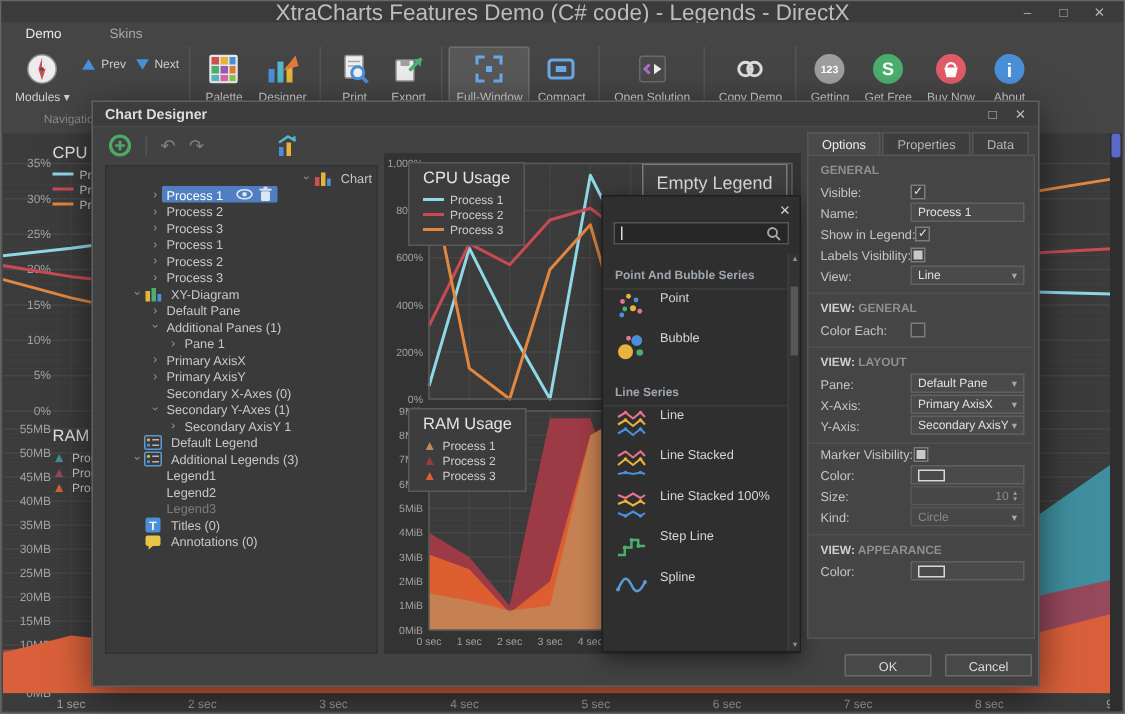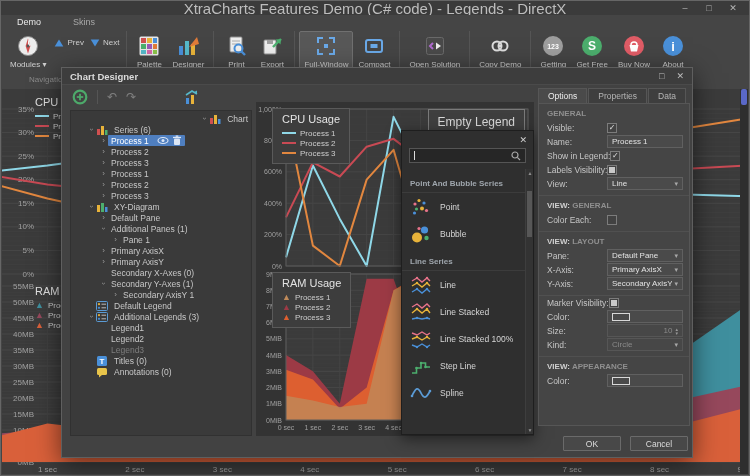--- a/index.html
+++ b/index.html
@@ -71,21 +71,21 @@
   #gallery { position:absolute; left:145px; top:28px; width:133px; height:305px; background:#2f2f2f;
     border:1px solid #1e1e1e; box-shadow:0 4px 14px rgba(0,0,0,.5); }
   #gallery-close { position:absolute; right:6px; top:4px; font-size:9px; color:#cfcfcf; }
   #gallery-search { position:absolute; left:7px; right:7px; top:17px; height:15px; background:#262626;
     border:1px solid #555; display:flex; align-items:center; padding:0 4px; }
   #gallery-caret { width:1px; height:9px; background:#dcdcdc; }
   #gallery-search .mag { margin-left:auto; }
   #gallery-list { position:absolute; left:0; top:38px; right:8px; bottom:0; overflow:hidden; }
   .gal-header { height:24px; display:flex; align-items:flex-end; padding:0 0 4px 8px;
     font-size:8px; font-weight:bold; color:#9fa6ad; border-bottom:1px solid #3c3c3c; }
-  .gal-item { height:27px; display:flex; align-items:center; padding-left:8px; gap:8px; }
+  .gal-item { height:27px; display:flex; padding-left:8px; gap:8px; }
   .gal-item .lbl { font-size:8.5px; color:#d6d6d6; }
   #gallery-scroll { position:absolute; right:0; top:38px; width:8px; bottom:0; background:#333;
     border-left:1px solid #3e3e3e; }
   #gallery-scroll .sar { position:absolute; left:0; width:8px; text-align:center; font-size:5px; color:#909090; }
   #gallery-thumb { position:absolute; left:1px; right:1px; top:22px; height:46px; background:#575757; }
   
   #props { position:absolute; left:476px; top:20px; width:152px; height:366px; }
   #props-tabs { display:flex; height:15px; }
   .ptab { font-size:8.5px; padding:0 9px; line-height:15px; color:#b5b5b5; background:#3e3e3e;
     border:1px solid #565656; border-bottom:none; margin-right:1px; }
@@ -537,33 +537,20 @@
             <svg width="12" height="12" viewBox="0 0 12 12">
               <rect x="1" y="5" width="3" height="6" fill="#d05050"></rect>
               <rect x="5" y="2" width="3" height="9" fill="#e8b33a"></rect>
               <rect x="9" y="6" width="2.5" height="5" fill="#4a90d9"></rect>
             </svg>
           </span>
           <span class="tree-label-wrap">
             <span>Chart</span>
           </span>
         </div>
-        <div class="tree-row" style="padding-left: 16px;">
-          <span class="tree-arrow open">›</span>
-          <span class="tree-ico">
-            <svg width="12" height="12" viewBox="0 0 12 12">
-              <rect x="1" y="5" width="3" height="6" fill="#d05050"></rect>
-              <rect x="5" y="2" width="3" height="9" fill="#e8b33a"></rect>
-              <rect x="9" y="6" width="2.5" height="5" fill="#4caf6e"></rect>
-            </svg>
-          </span>
-          <span class="tree-label-wrap">
-            <span>Series (6)</span>
-          </span>
-        </div>
         <div class="tree-row selected" style="padding-left: 28px;">
           <span class="tree-arrow">›</span>
           <span class="tree-label-wrap">
             <span>Process 1</span>
             <span class="tree-trail">
               <span>
                 <svg width="12" height="9" viewBox="0 0 12 9">
                   <ellipse cx="6" cy="4.5" rx="5" ry="3" fill="none" stroke="#dce6f5" stroke-width="1.1"></ellipse>
                   <circle cx="6" cy="4.5" r="1.5" fill="#dce6f5"></circle>
                 </svg>

